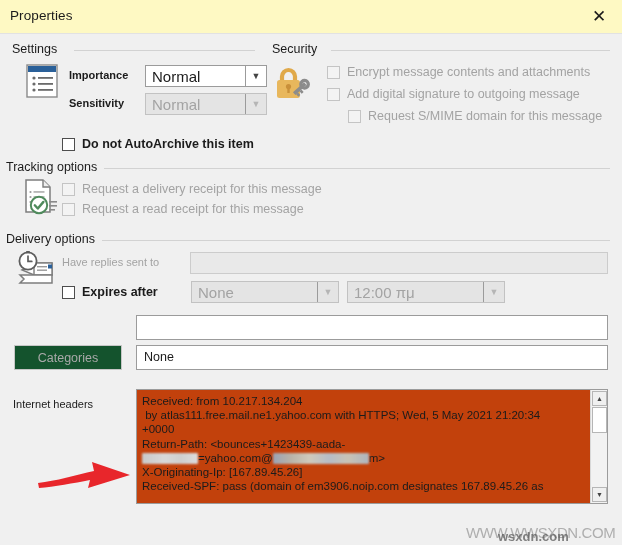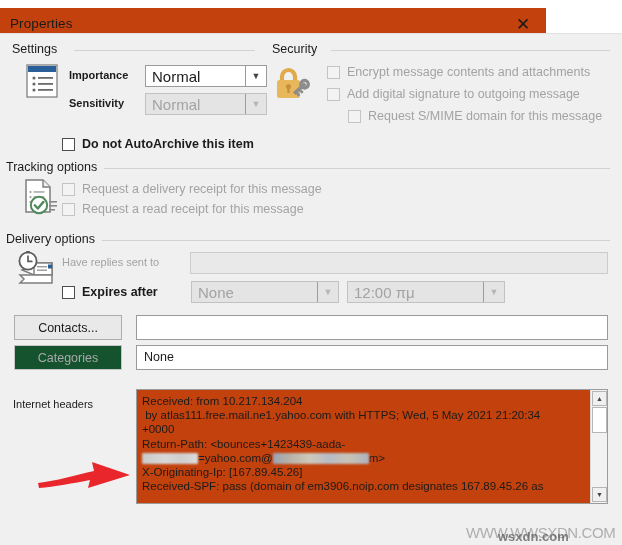--- a/index.html
+++ b/index.html
@@ -9,22 +9,22 @@
     background:#ffffff;
     font-family:"Liberation Sans", sans-serif;
     font-size:12px;
     color:#1a1a1a;
     overflow:hidden;
     position:relative;
   }
 
   
   .titlebar{
-    position:absolute; left:0; top:8px; width:546px; height:33px;
-    background:#c2410c;
+    position:absolute; left:0; top:0; width:622px; height:33px;
+    background:#fef9c3;
   }
   .titlebar .title{
     position:absolute; left:10px; top:8px;
     font-size:13.5px; color:#1b1b1b; letter-spacing:.1px;
   }
   .titlebar .closex{
     position:absolute; right:6px; top:2px; width:34px; height:28px;
     display:flex; align-items:center; justify-content:center;
     font-size:17px; color:#1b1b1b; line-height:1; cursor:pointer;
     font-family:"DejaVu Sans", sans-serif; font-weight:300;
@@ -297,21 +297,20 @@
   <div class="combo boxed disabled" style="left:191px; top:247px; width:148px;">
     <div class="val">None</div>
     <div class="arrow">▼</div>
   </div>
 
   <div class="combo boxed disabled" style="left:347px; top:247px; width:158px;">
     <div class="val">12:00 πμ</div>
     <div class="arrow">▼</div>
   </div>
 
-  <div class="btn" style="left:14px; top:281px; width:108px;">Contacts...</div>
   <div class="txt" style="left:136px; top:281px; width:472px; height:25px; line-height:23px;"></div>
 
   <div class="btn disabled" style="left:14px; top:311px; width:108px;">Categories</div>
   <div class="txt" style="left:136px; top:311px; width:472px; height:25px; line-height:23px;">None</div>
 
   <div class="lbl" style="left:13px; top:364px;">Internet headers</div>
 
   <div class="headers-wrap" style="left:136px; top:355px; width:472px; height:115px;">
     <div class="headers-text"><span>Received: from 10.217.134.204</span>
 <span> by atlas111.free.mail.ne1.yahoo.com with HTTPS; Wed, 5 May 2021 21:20:34</span>

